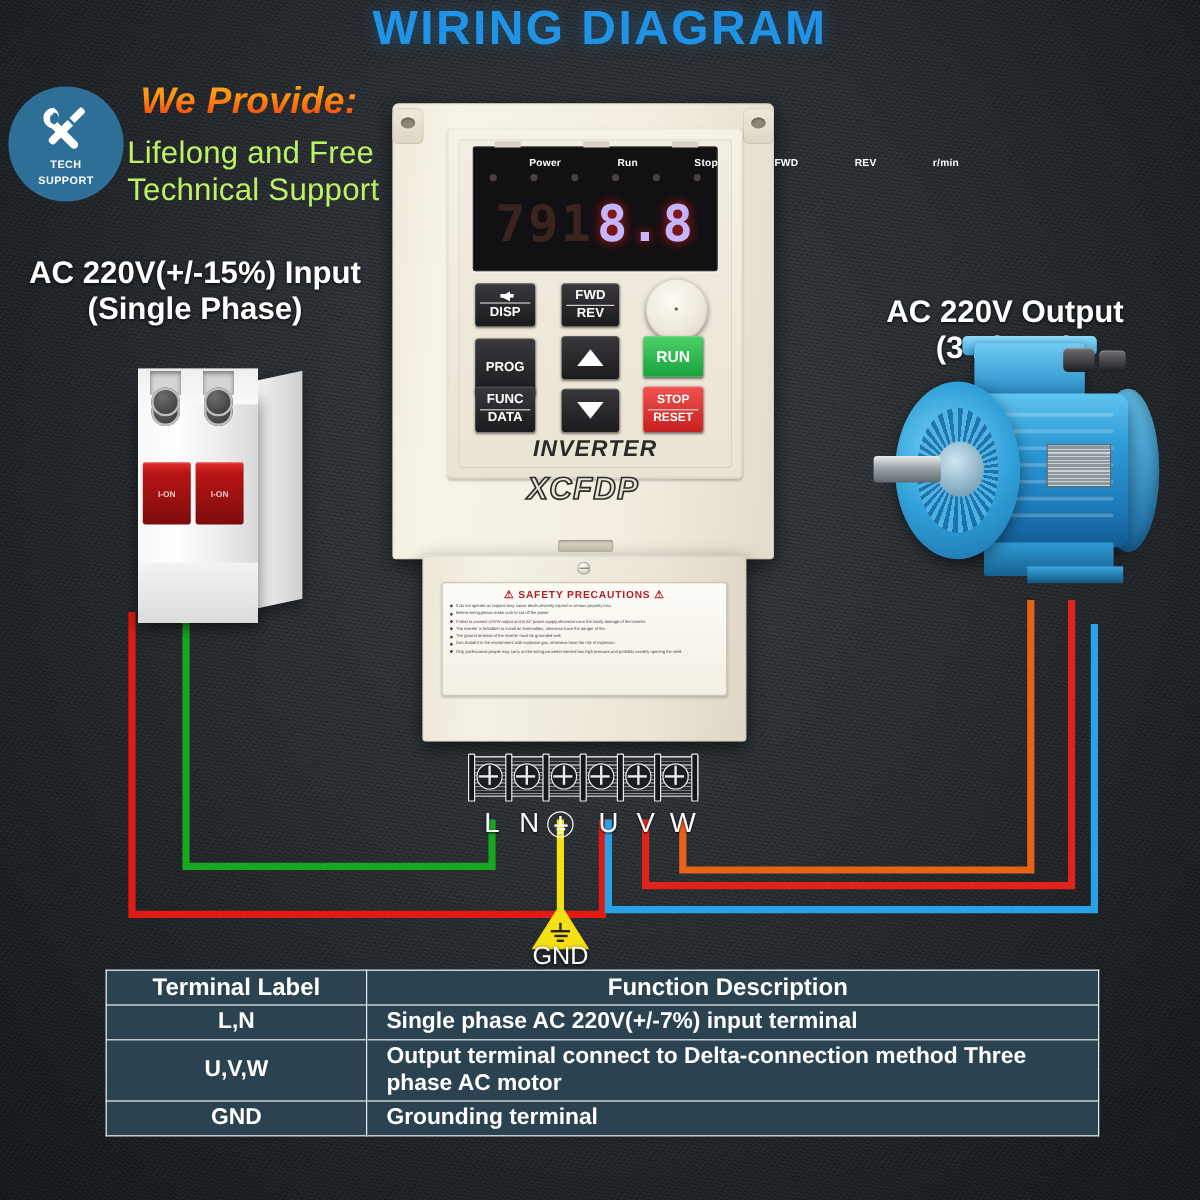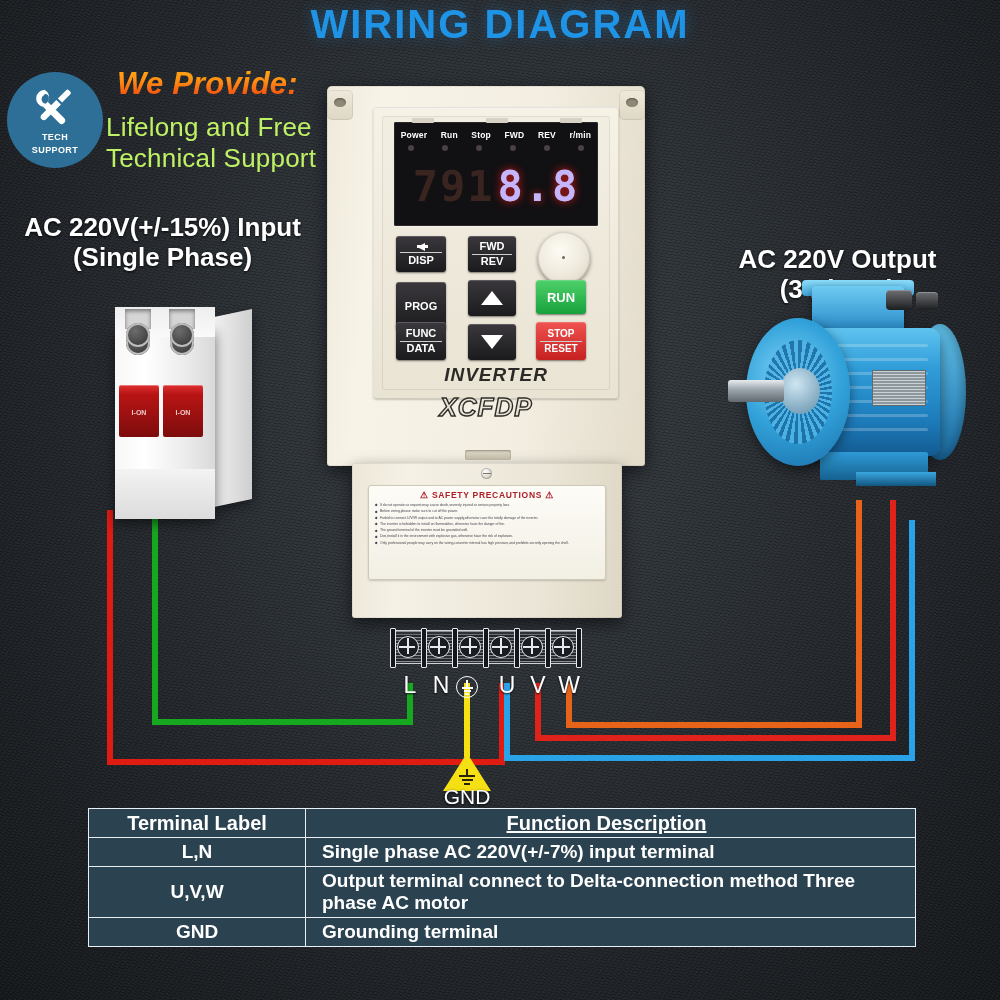--- a/index.html
+++ b/index.html
@@ -101,21 +101,21 @@
   }
   
   .disp{
     position:absolute;left:12px;top:6px;width:204px;height:104px;
     background:#111013;border-radius:2px;
     box-shadow:inset 0 0 0 1px #2a282c, 0 1px 1px rgba(255,255,255,.5);
   }
   .disp-tabs{position:absolute;left:18px;top:-4px;width:170px;height:5px;}
   .disp-tabs i{position:absolute;top:0;width:22px;height:5px;background:#d7d2c4;border-radius:1px;}
   .led-row{position:absolute;left:0;top:8px;width:204px;display:flex;justify-content:space-around;}
-  .led-row span{color:#fff;font-size:8.5px;font-weight:bold;letter-spacing:.2px;}
+  .led-row span{color:#fff;font-size:8.5px;font-weight:bold;letter-spacing:.2px;padding-left:47px;}
   .dot-row{position:absolute;left:0;top:23px;width:204px;display:flex;justify-content:space-around;}
   .dot-row i{width:6px;height:6px;border-radius:50%;background:#4a4046;display:block;}
   .seven{
     position:absolute;left:16px;top:38px;width:172px;height:52px;
     display:flex;align-items:center;justify-content:center;gap:3px;
     font-family:"DejaVu Sans Mono", monospace;font-size:42px;font-weight:bold;
     letter-spacing:2px;
   }
   .seg-dim{color:#3a2420;}
   .seg-lit{color:#c4b5fd;text-shadow:0 0 9px rgba(240,31,23,.85);}
@@ -370,21 +370,21 @@
     background:#2b4250;
   }
   #tbl td{
     border:1.5px solid #e9f0f4;
     color:#fff;font-size:19px;font-weight:bold;
     padding:3px 8px;line-height:22px;
   }
   #tbl td.c1{width:200px;text-align:center;}
   #tbl td.c2{text-align:left;padding-left:16px;}
   #tbl tr.head td{text-align:center;font-size:20px;}
-  #tbl tr.head td.c2{text-align:center;padding-left:0;text-decoration:underline;}
+  #tbl tr.head td.c2{text-align:center;padding-left:0;}
 </style>
 </head>
 <body>
 
 <div id="stage"></div>
 
 <div class="abs" id="title">WIRING DIAGRAM</div>
 
 <div class="abs" id="badge">
   <svg class="tools" viewBox="0 0 48 48">

